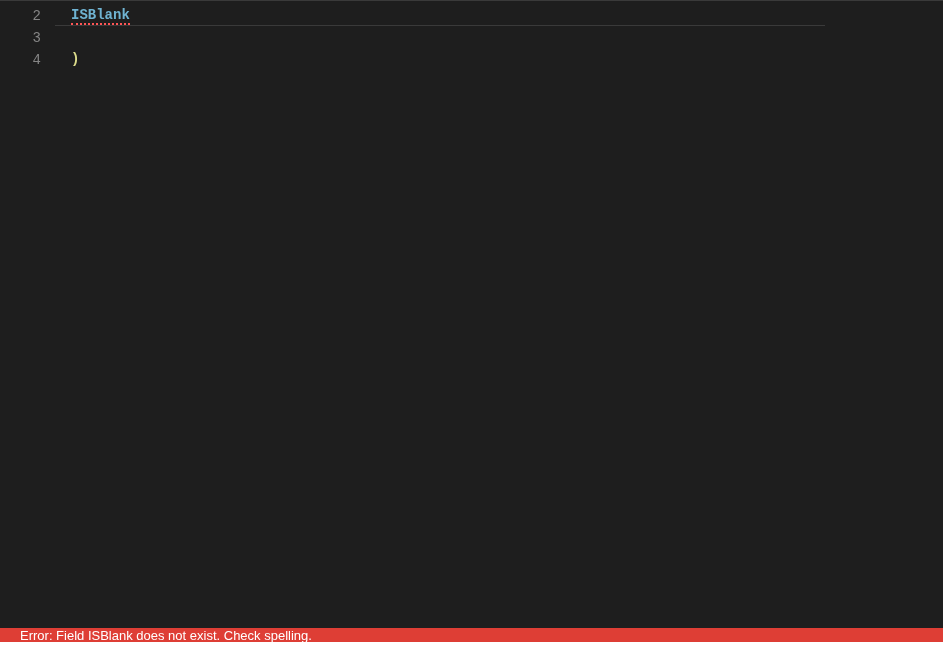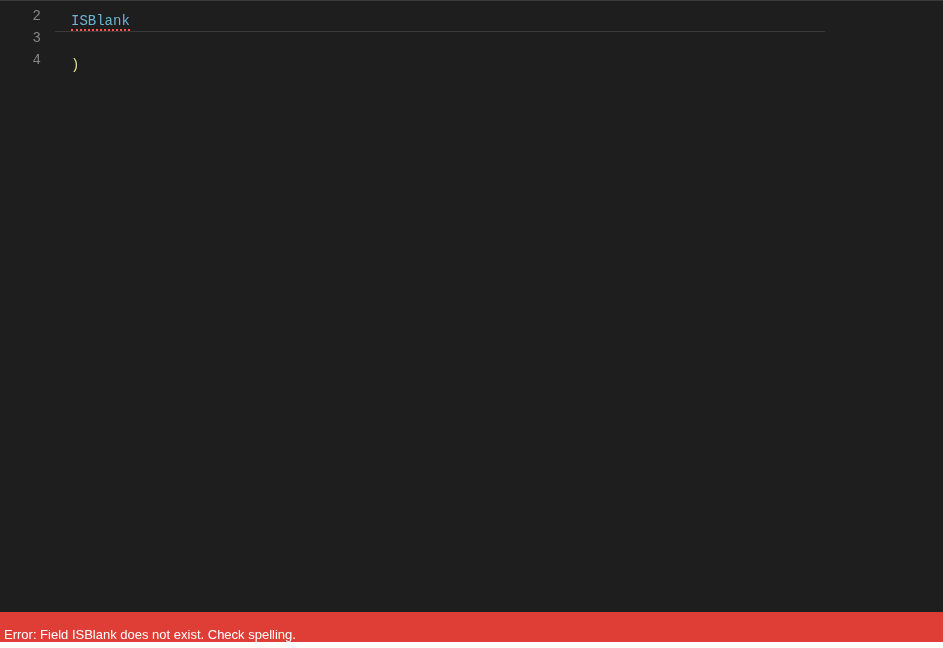--- a/index.html
+++ b/index.html
@@ -34,23 +34,24 @@
       user-select: none;
     }
     .line-number {
       color: #858585;
       line-height: 22px;
       height: 22px;
       font-size: 14px;
     }
     .code-area {
       flex: 1;
-      padding-top: 9px;
+      padding-top: 3px;
       padding-left: 16px;
       position: relative;
+      font-weight: bold;
     }
     .code-line {
       line-height: 22px;
       height: 22px;
       white-space: pre;
       position: relative;
     }
     .token-identifier {
       color: #6fb3d2;
     }
@@ -64,26 +65,26 @@
       position: absolute;
       left: -16px;
       right: 0;
       top: 0;
       bottom: 0;
       width: 770px;
       border-bottom: 1px solid #3a3a3a;
       pointer-events: none;
     }
     .error-bar {
-      height: 30px;
+      height: 14px;
       background: #de3e35;
       color: #ffffff;
       display: flex;
-      align-items: flex-end;
-      padding-left: 4px;
+      align-items: flex-start;
+      padding-left: 20px;
       font-family: -apple-system, 'Segoe UI', Arial, sans-serif;
       font-size: 13px;
     }
     .spacer {
       height: 6px;
       background: #ffffff;
     }
   </style>
 </head>
 <body>

